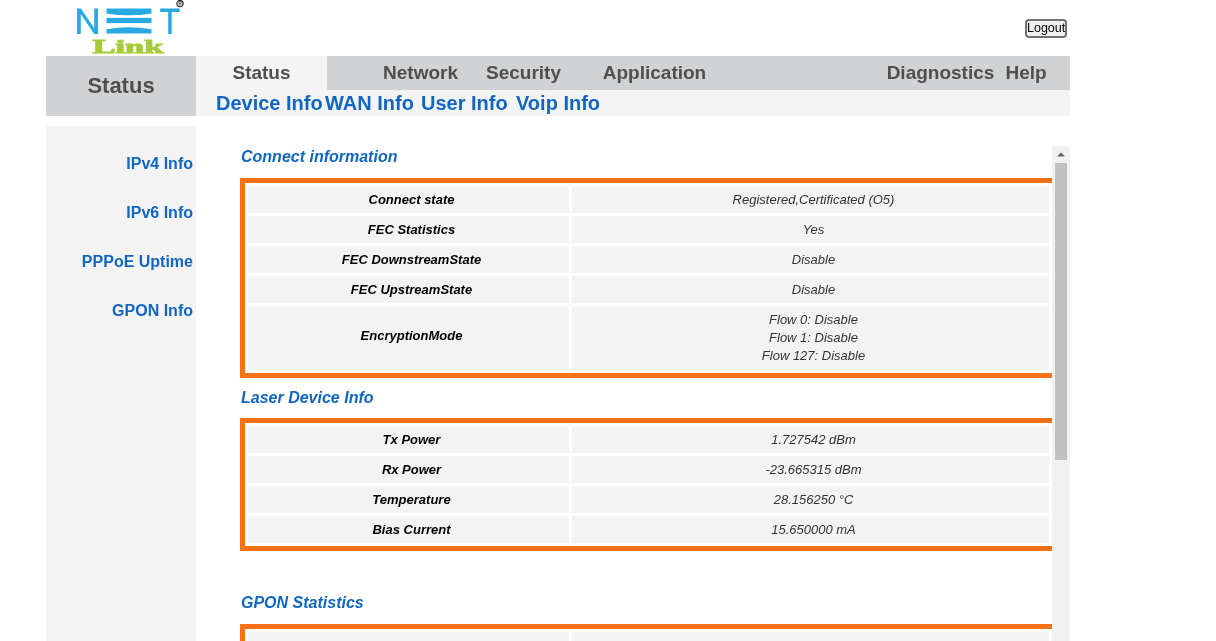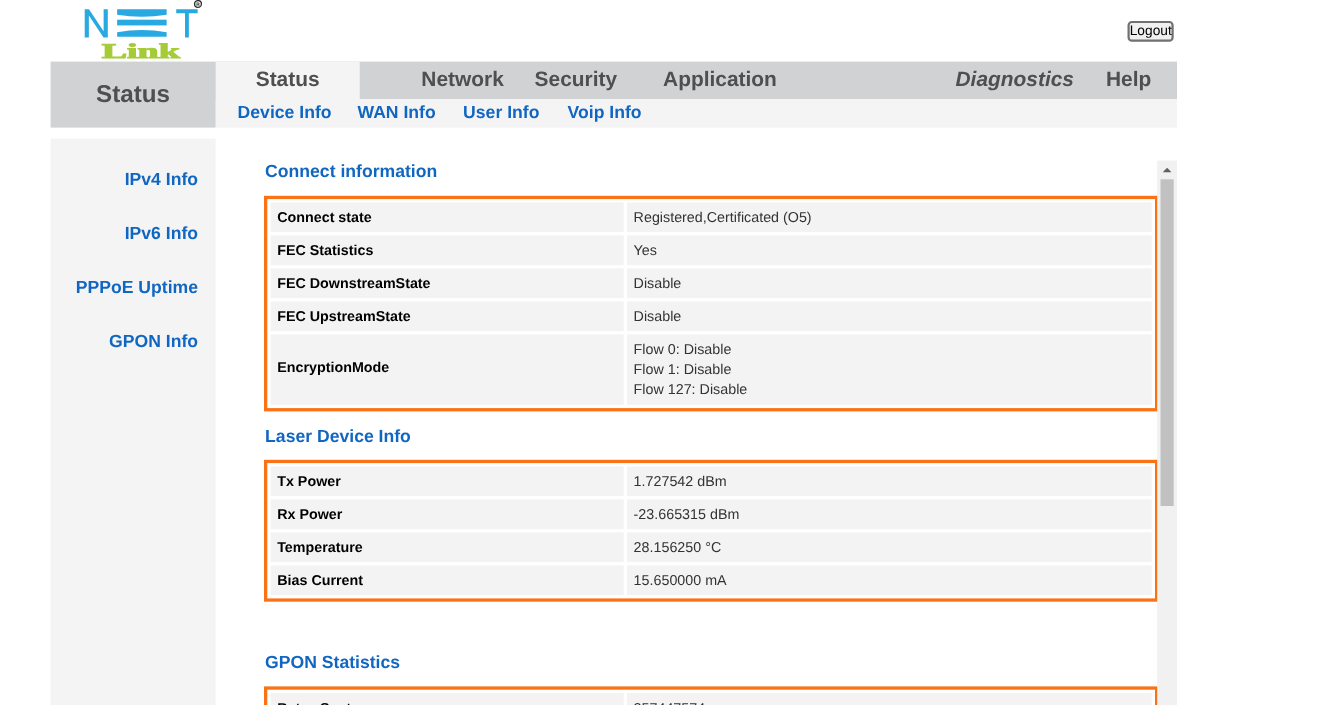--- a/index.html
+++ b/index.html
@@ -8,38 +8,38 @@
   .abs{position:absolute;}
 
   
   #navgrey{left:196px;top:56px;width:874px;height:34px;background:#d0d2d3;}
   .tab{position:absolute;top:0;height:34px;line-height:34px;text-align:center;
        font-size:19px;font-weight:bold;color:#4f4f4f;}
   #tab-active{left:0;width:131px;background:#f4f4f4;}
 
   
   #submenu{left:196px;top:90px;width:874px;height:26px;background:#f4f4f4;}
-  .sub{position:absolute;top:0;height:26px;line-height:26px;font-size:16px;font-weight:bold;color:#1166c2;white-space:nowrap;}
+  .sub{position:absolute;top:0;height:26px;line-height:26px;font-size:20px;font-weight:bold;color:#1166c2;white-space:nowrap;}
 
   
   #sidehead{left:46px;top:56px;width:150px;height:60px;background:#d0d2d3;
             text-align:center;line-height:60px;font-size:22px;font-weight:bold;color:#4f4f4f;}
   #sidepanel{left:46px;top:126px;width:150px;height:515px;background:#f4f4f4;}
-  .sidelink{position:absolute;right:16px;font-size:16px;font-weight:bold;color:#1166c2;white-space:nowrap;}
+  .sidelink{position:absolute;right:3px;font-size:16px;font-weight:bold;color:#1166c2;white-space:nowrap;}
 
   
   #logout{left:1025px;top:19px;width:42px;height:19px;background:#f0f0f0;
           border:2px solid #707070;border-radius:4px;box-sizing:border-box;
           font-size:12.5px;color:#000;line-height:14px;}
 
   
-  #content{left:240px;top:146px;width:810px;height:495px;}
+  #content{left:240px;top:146px;width:810px;height:495px;font-style:italic;}
   .hd{position:absolute;left:1px;font-size:16px;font-weight:bold;color:#1166c2;line-height:19px;white-space:nowrap;}
   table.t{position:absolute;left:0;border-collapse:separate;border-spacing:3px;
-          width:809px;background:#fff;border:3px solid #f97316;table-layout:fixed;}
+          width:809px;background:#fff;border:5px solid #f97316;table-layout:fixed;text-align:center;}
   table.t td{background:#f3f3f4;font-size:13px;color:#333;padding:0 0 0 6px;vertical-align:middle;box-sizing:border-box;}
   table.t td.l{width:321px;font-weight:bold;color:#000;}
   table.t td.v{width:477px;padding-left:6px;line-height:18px;}
   table.t tr{height:27px;}
 
   
   #sbtrack{left:1052px;top:146px;width:18px;height:495px;background:#f1f1f1;}
   #sbthumb{left:1055px;top:163px;width:12px;height:297px;background:#c1c1c1;}
   #sbarrow{left:1052px;top:146px;width:18px;height:17px;}
 </style>
@@ -60,21 +60,21 @@
     <text x="128" y="53" font-size="19" font-weight="bold" text-anchor="middle" fill="#a5cc38" stroke="#a5cc38" stroke-width="0.9" font-family="Liberation Serif" textLength="71" lengthAdjust="spacingAndGlyphs">Link</text>
   </svg>
 
   <div id="logout" class="abs">Logout</div>
 
   <div id="navgrey" class="abs">
     <div id="tab-active" class="tab">Status</div>
     <div class="tab" style="left:131px;width:131px;text-align:right;">Network</div>
     <div class="tab" style="left:262px;width:131px;">Security</div>
     <div class="tab" style="left:393px;width:131px;">Application</div>
-    <div class="tab" style="left:661px;width:131px;font-style:italic;">Diagnostics</div>
+    <div class="tab" style="left:679px;width:131px;">Diagnostics</div>
     <div class="tab" style="left:786px;width:88px;">Help</div>
   </div>
 
   <div id="submenu" class="abs">
     <div class="sub" style="left:20px;">Device Info</div>
     <div class="sub" style="left:129px;">WAN Info</div>
     <div class="sub" style="left:225px;">User Info</div>
     <div class="sub" style="left:320px;">Voip Info</div>
   </div>
 

